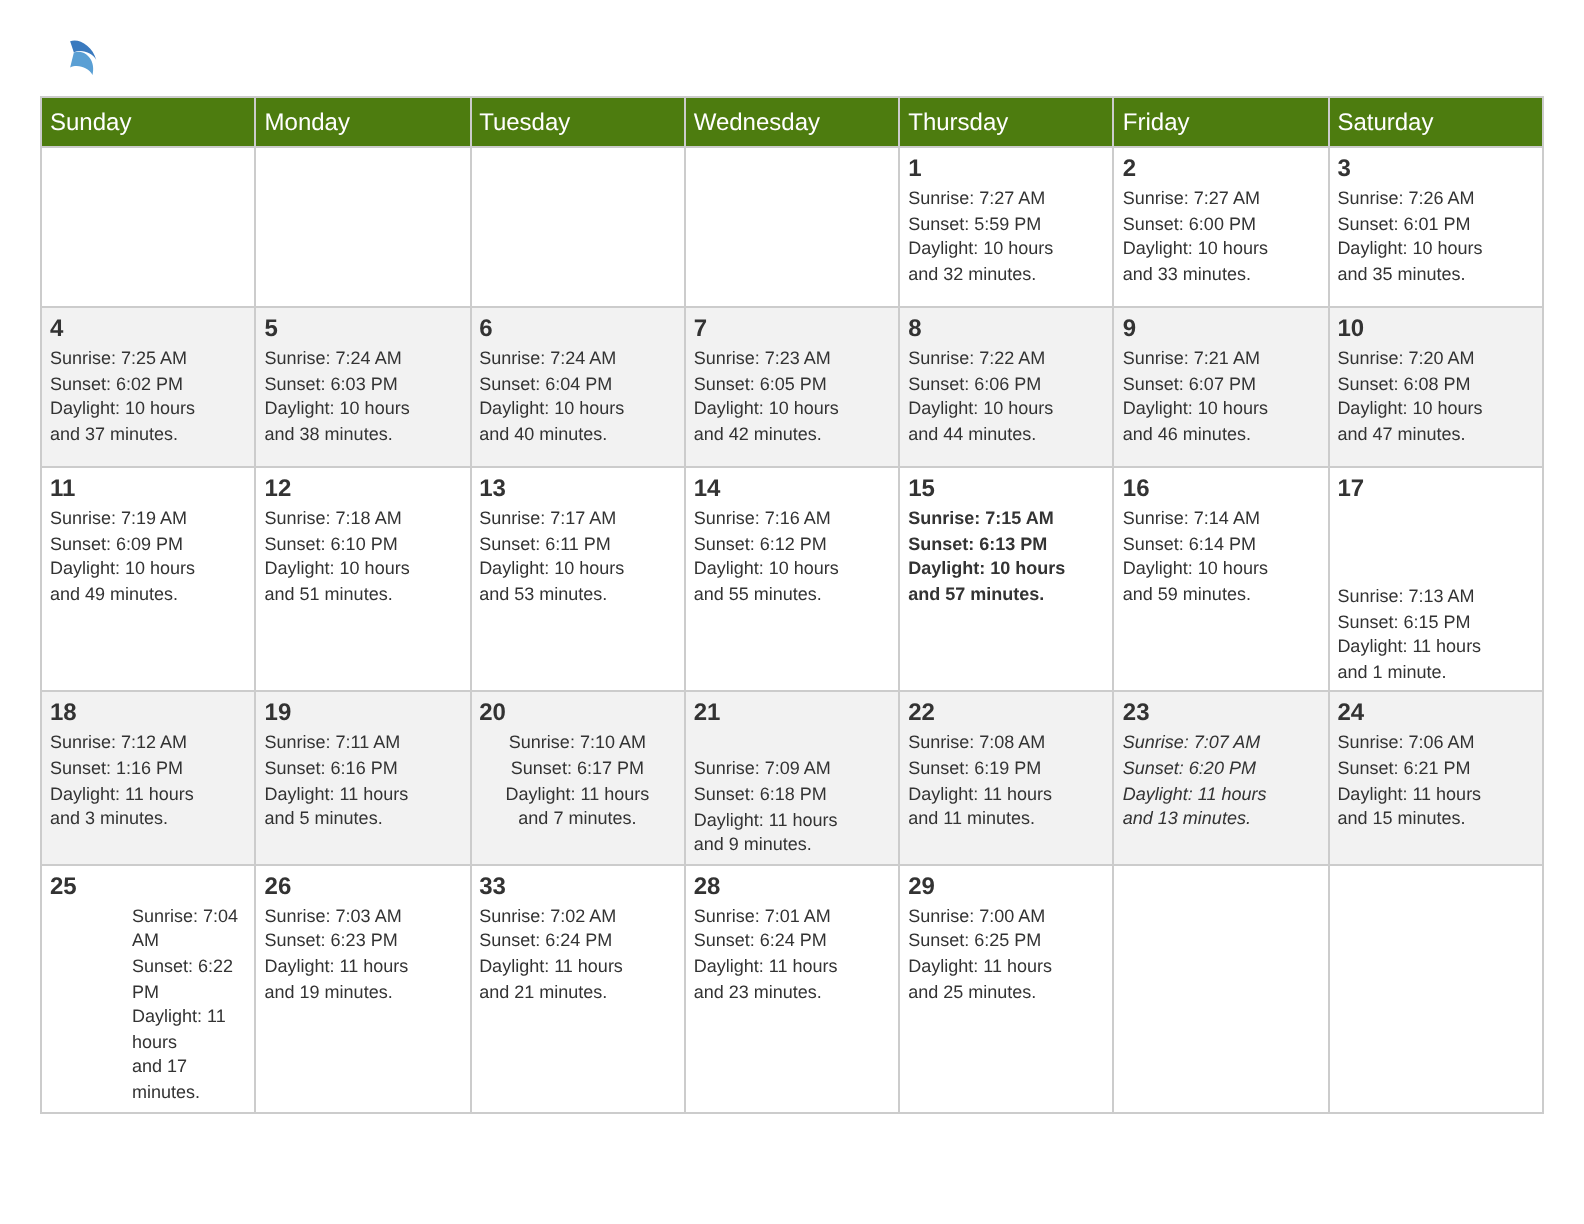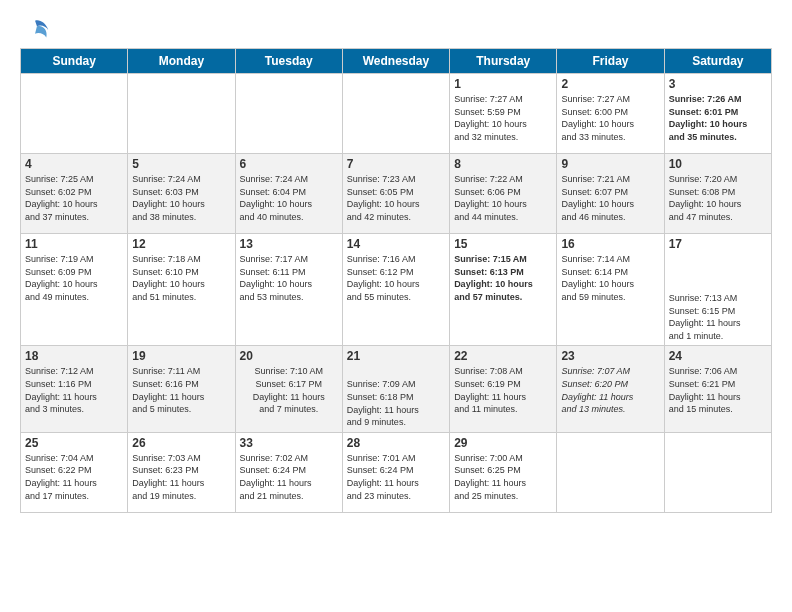--- a/index.html
+++ b/index.html
@@ -55,26 +55,26 @@
       font-size: 15px;
       font-weight: bold;
       color: #333;
     }
     table {
       width: 100%;
       border-collapse: collapse;
       table-layout: fixed;
     }
     th {
-      background-color: #0369a1;
+      background-color: #4d7c0f;
       color: #fff;
       font-size: 12px;
-      font-weight: bold;
+      font-weight: normal;
       padding: 5px 4px;
-      text-align: center;
+      text-align: left;
       border: 1px solid #ccc;
     }
     td {
       border: 1px solid #ccc;
       vertical-align: top;
       padding: 3px 4px;
       font-size: 9.5px;
       color: #333;
       height: 80px;
     }
@@ -145,21 +145,21 @@
           </td>
           <td>
             <div class="day-number">2</div>
             <div class="day-info" style="white-space: pre-line;">Sunrise: 7:27 AM
 Sunset: 6:00 PM
 Daylight: 10 hours
 and 33 minutes.</div>
           </td>
           <td>
             <div class="day-number">3</div>
-            <div class="day-info" style="white-space: pre-line; font-weight: bold;">Sunrise: 7:26 AM
+            <div class="day-info" style="white-space: pre-line;">Sunrise: 7:26 AM
 Sunset: 6:01 PM
 Daylight: 10 hours
 and 35 minutes.</div>
           </td>
         </tr>
         <tr>
           <td>
             <div class="day-number">4</div>
             <div class="day-info" style="white-space: pre-line;">Sunrise: 7:25 AM
 Sunset: 6:02 PM
@@ -307,21 +307,21 @@
             <div class="day-number">24</div>
             <div class="day-info" style="white-space: pre-line;">Sunrise: 7:06 AM
 Sunset: 6:21 PM
 Daylight: 11 hours
 and 15 minutes.</div>
           </td>
         </tr>
         <tr>
           <td>
             <div class="day-number">25</div>
-            <div class="day-info" style="white-space: pre-line;">Sunrise: 7:04 AM
+            <div class="day-info" style="white-space: pre-line; margin-left: 41px;">Sunrise: 7:04 AM
 Sunset: 6:22 PM
 Daylight: 11 hours
 and 17 minutes.</div>
           </td>
           <td>
             <div class="day-number">26</div>
             <div class="day-info" style="white-space: pre-line;">Sunrise: 7:03 AM
 Sunset: 6:23 PM
 Daylight: 11 hours
 and 19 minutes.</div>

